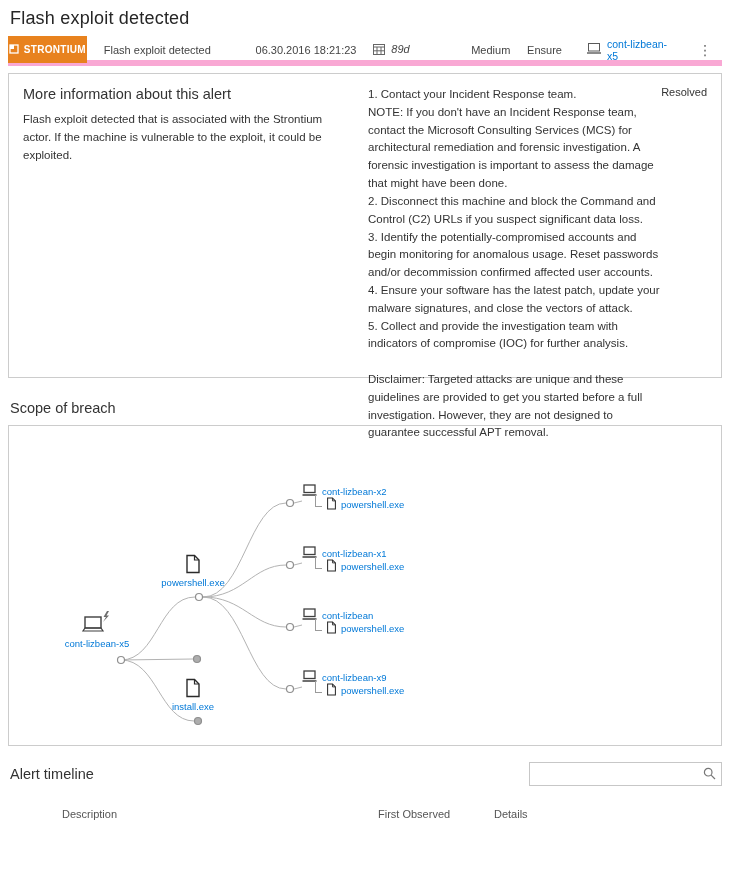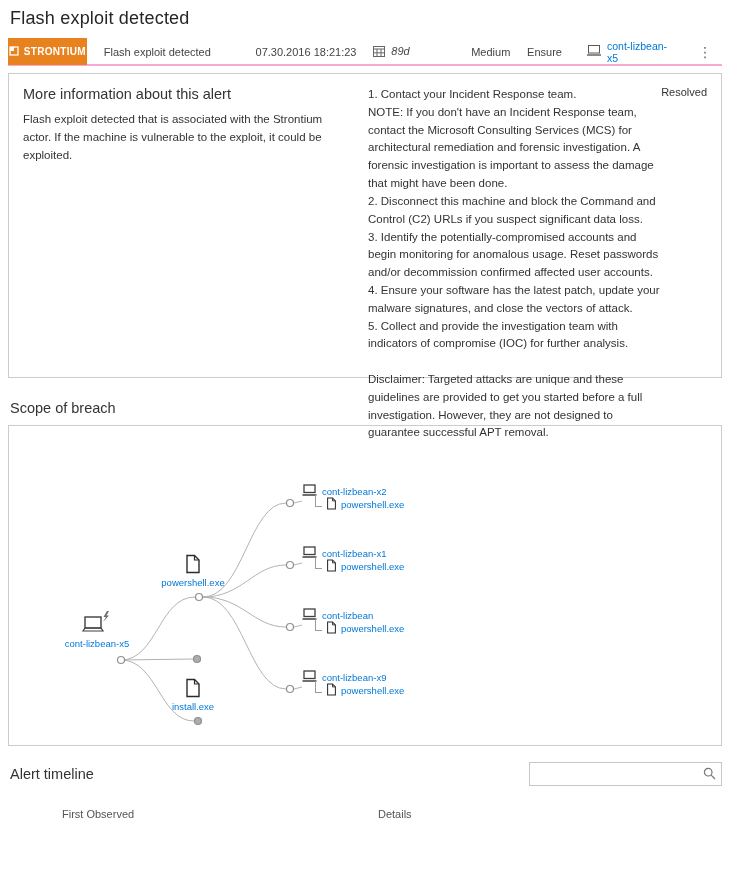--- a/index.html
+++ b/index.html
@@ -12,21 +12,21 @@
   .page { width: 730px; height: 827px; padding: 6px 8px 0 8px; overflow: hidden; }
 
   .page-title {
     font-size: 18px; font-weight: 400; color: #262626;
     margin: 2px 0 10px 2px; letter-spacing: .2px;
   }
 
   
   .alert-bar {
     display: flex; align-items: center; height: 27px;
-    border-bottom: 2px solid #f9a8d4; background: #fff;
+    border-bottom: 6px solid #f9a8d4; background: #fff;
   }
   .actor-badge {
     background: #e8821e; color: #fff; height: 27px; width: 79px;
     display: flex; align-items: center; justify-content: center; gap: 5px;
     font-size: 10px; font-weight: bold; letter-spacing: .3px; cursor: pointer;
   }
   .ab-name { margin-left: 17px; width: 152px; font-size: 11px; color: #444; }
   .ab-time { width: 102px; font-size: 11px; color: #444; }
   .ab-age { width: 62px; display: flex; align-items: flex-start; gap: 6px; margin-left: 16px; color: #444; }
   .ab-age .age-val { font-style: italic; font-size: 11px; }
@@ -101,21 +101,21 @@
     <div class="actor-badge">
       <span>
         <svg width="10" height="10" viewBox="0 0 10 10">
             <rect x="1" y="1" width="8" height="8" fill="none" stroke="#fff" stroke-width="1.3"></rect>
             <rect x="1" y="1" width="4" height="4" fill="#fff"></rect>
           </svg>
       </span>
       <span>STRONTIUM</span>
     </div>
     <div class="ab-name">Flash exploit detected</div>
-    <div class="ab-time">07.30.2016 18:21:23</div>
+    <div class="ab-time">06.30.2016 18:21:23</div>
     <div class="ab-age">
       <span>
         <svg width="12" height="12" viewBox="0 0 12 12">
             <rect x="0.5" y="1.5" width="11" height="10" fill="none" stroke="#666"></rect>
             <line x1="0.5" y1="4" x2="11.5" y2="4" stroke="#666"></line>
             <line x1="4" y1="4" x2="4" y2="11.5" stroke="#666"></line>
             <line x1="8" y1="4" x2="8" y2="11.5" stroke="#666"></line>
             <line x1="0.5" y1="7.8" x2="11.5" y2="7.8" stroke="#666"></line>
           </svg>
       </span>
@@ -296,20 +296,21 @@
             <circle cx="5.2" cy="5.2" r="3.8" fill="none" stroke="#767676" stroke-width="1.2"></circle>
             <line x1="8.1" y1="8.1" x2="12" y2="12" stroke="#767676" stroke-width="1.2"></line>
           </svg>
       </span>
     </div>
   </div>
 
   <div class="tl-table">
     <div class="tl-grid tl-headrow">
       <div class="th"></div>
+      <div class="th">Description</div>
       <div class="th">First Observed</div>
       <div class="th">Details</div>
       <div class="th"></div>
     </div>
 
     <div class="tl-daterow">
       <div class="tl-date">01.30.2016</div>
     </div>
 
     <div class="tl-grid tl-row">

